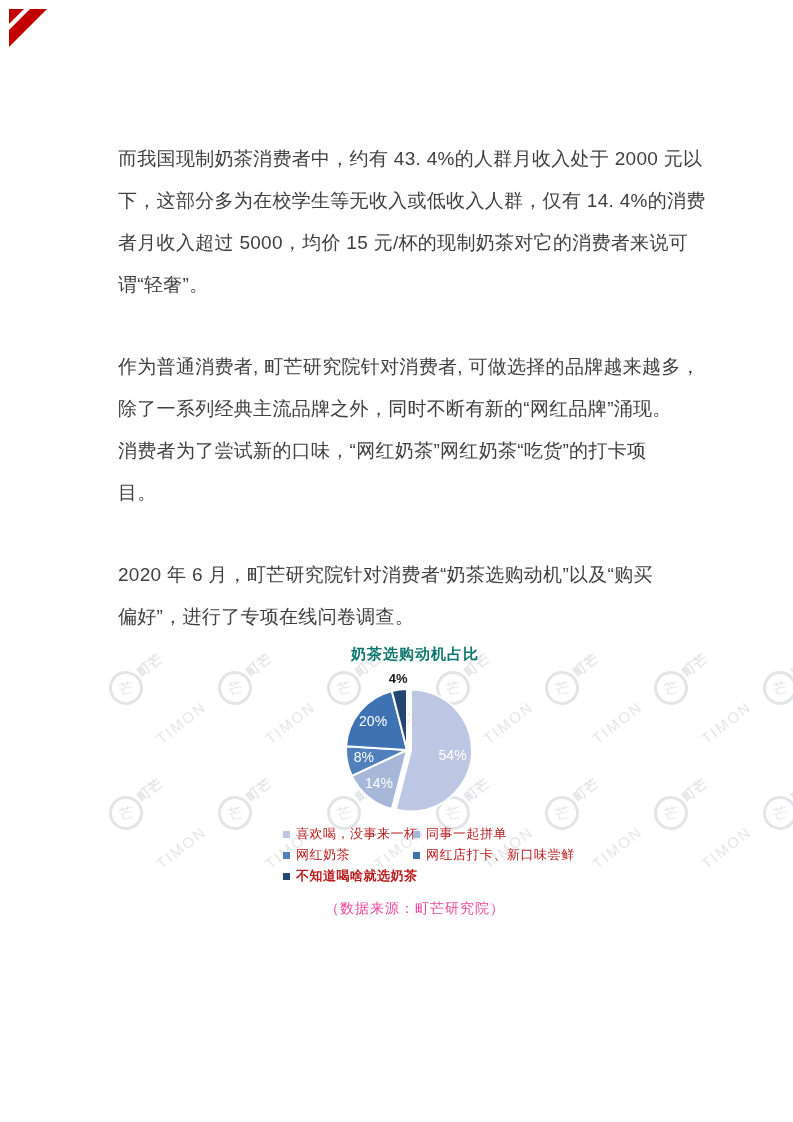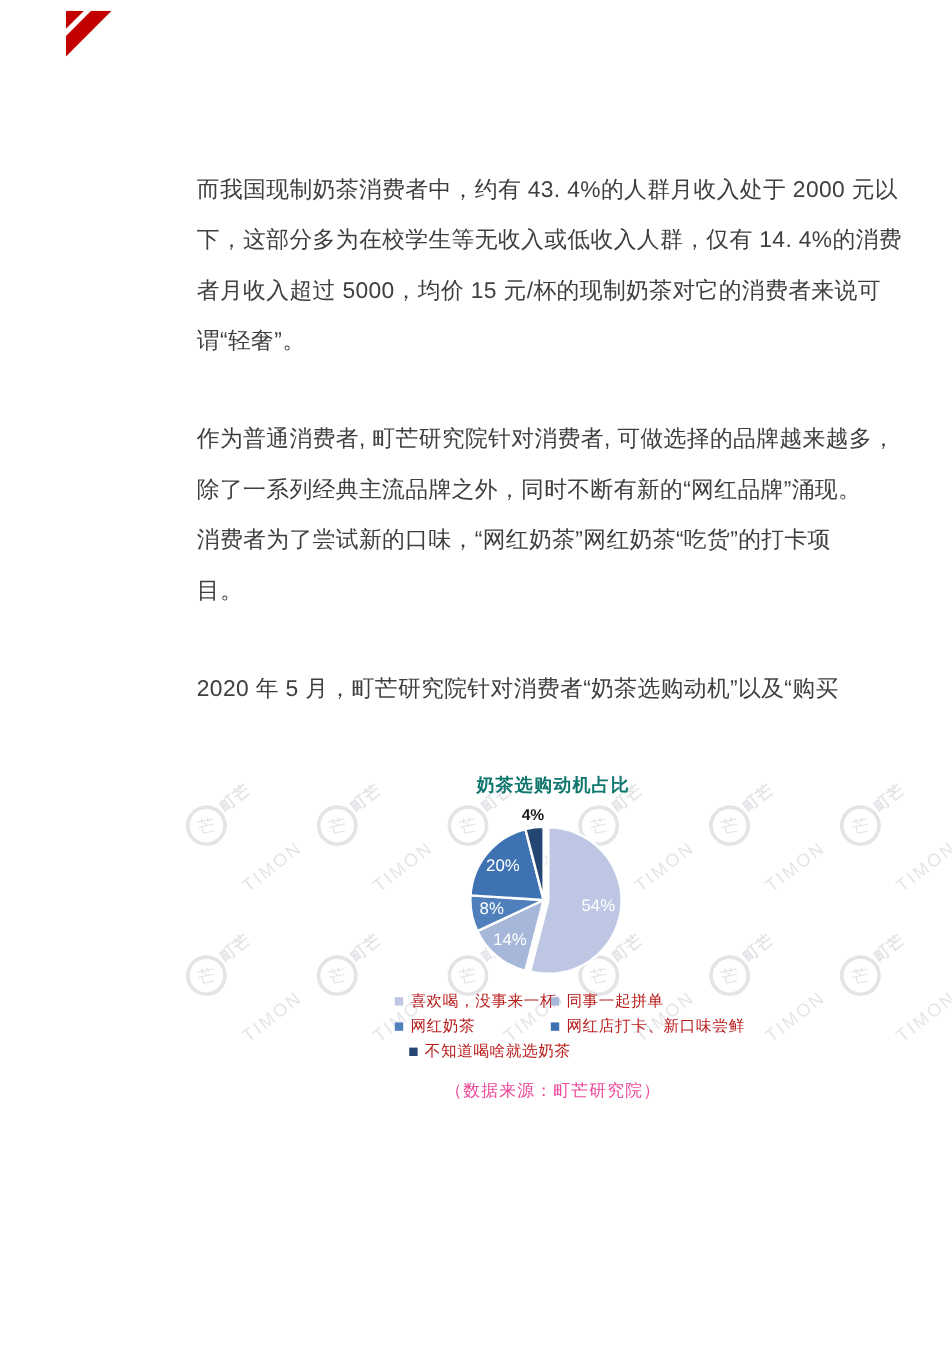--- a/index.html
+++ b/index.html
@@ -1,20 +1,20 @@
 <!DOCTYPE html>
 <html><head>
 <meta charset="utf-8">
 <style>
   html,body{margin:0;padding:0;}
   body{
     width:793px;height:1122px;background:#ffffff;overflow:hidden;
     font-family:"Liberation Sans","DejaVu Sans",sans-serif;
   }
-  .page{position:relative;width:647px;height:1122px;background:#fff;margin-left:46px;}
+  .page{position:relative;width:647px;height:1122px;background:#fff;}
 
   
   .corner-mark{position:absolute;left:9px;top:9px;width:38px;height:38px;}
 
   
   .para{position:absolute;left:118px;color:#3f3f3f;font-size:19px;}
   .para .tline{line-height:42px;white-space:nowrap;letter-spacing:0.3px;}
   #para1{top:138px;}
   #para2{top:346px;}
   #para3{top:554px;}
@@ -73,21 +73,22 @@
   </div>
 
   <div class="para" id="para2">
     <div class="tline">作为普通消费者, 町芒研究院针对消费者, 可做选择的品牌越来越多，</div>
     <div class="tline">除了一系列经典主流品牌之外，同时不断有新的“网红品牌”涌现。</div>
     <div class="tline">消费者为了尝试新的口味，“网红奶茶”网红奶茶“吃货”的打卡项</div>
     <div class="tline">目。</div>
   </div>
 
   <div class="para" id="para3">
-    <div class="tline">2020 年 5 月，町芒研究院针对消费者“奶茶选购动机”以及“购买</div>
+    <div class="tline">2020 年 6 月，町芒研究院针对消费者“奶茶选购动机”以及“购买</div>
+    <div class="tline">偏好”，进行了专项在线问卷调查。</div>
   </div>
 
   <div class="chart-wrap">
     <div class="wm-layer" id="wm-layer">
         <div class="wm-anchor" style="left: 31px; top: 43px;">
           <div class="wm-circle">芒</div>
           <div class="wm-logo-text">町芒</div>
           <div class="wm-timon">TIMON</div>
         </div>
         <div class="wm-anchor" style="left: 140px; top: 43px;">
@@ -177,21 +178,21 @@
           <span class="legend-label">同事一起拼单</span>
         </div>
         <div class="legend-item" style="left: 188px; top: 23px;">
           <span class="legend-swatch" style="background: rgb(79, 128, 187);"></span>
           <span class="legend-label">网红奶茶</span>
         </div>
         <div class="legend-item" style="left: 318px; top: 23px;">
           <span class="legend-swatch" style="background: rgb(62, 114, 178);"></span>
           <span class="legend-label">网红店打卡、新口味尝鲜</span>
         </div>
-        <div class="legend-item" style="left: 200px; top: 44px;">
+        <div class="legend-item" style="left: 188px; top: 44px; font-weight: bold;">
           <span class="legend-swatch" style="background: rgb(35, 70, 114);"></span>
           <span class="legend-label">不知道喝啥就选奶茶</span>
         </div>
       </div>
     <div class="source-note">（数据来源：町芒研究院）</div>
   </div>
 
 </div>
 
 </body></html>

